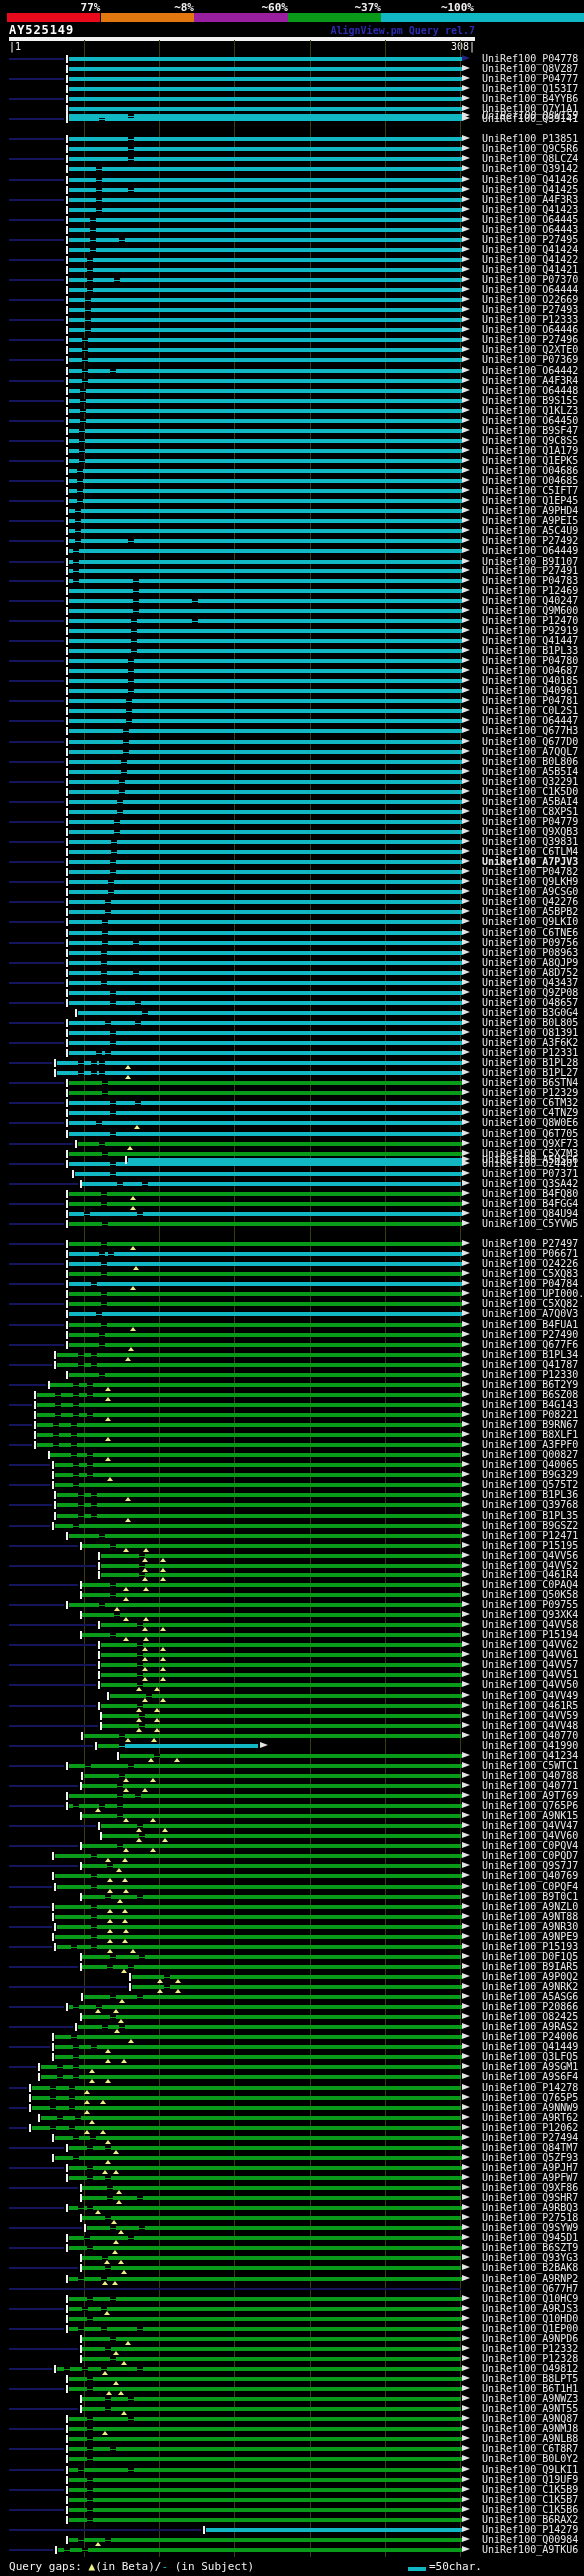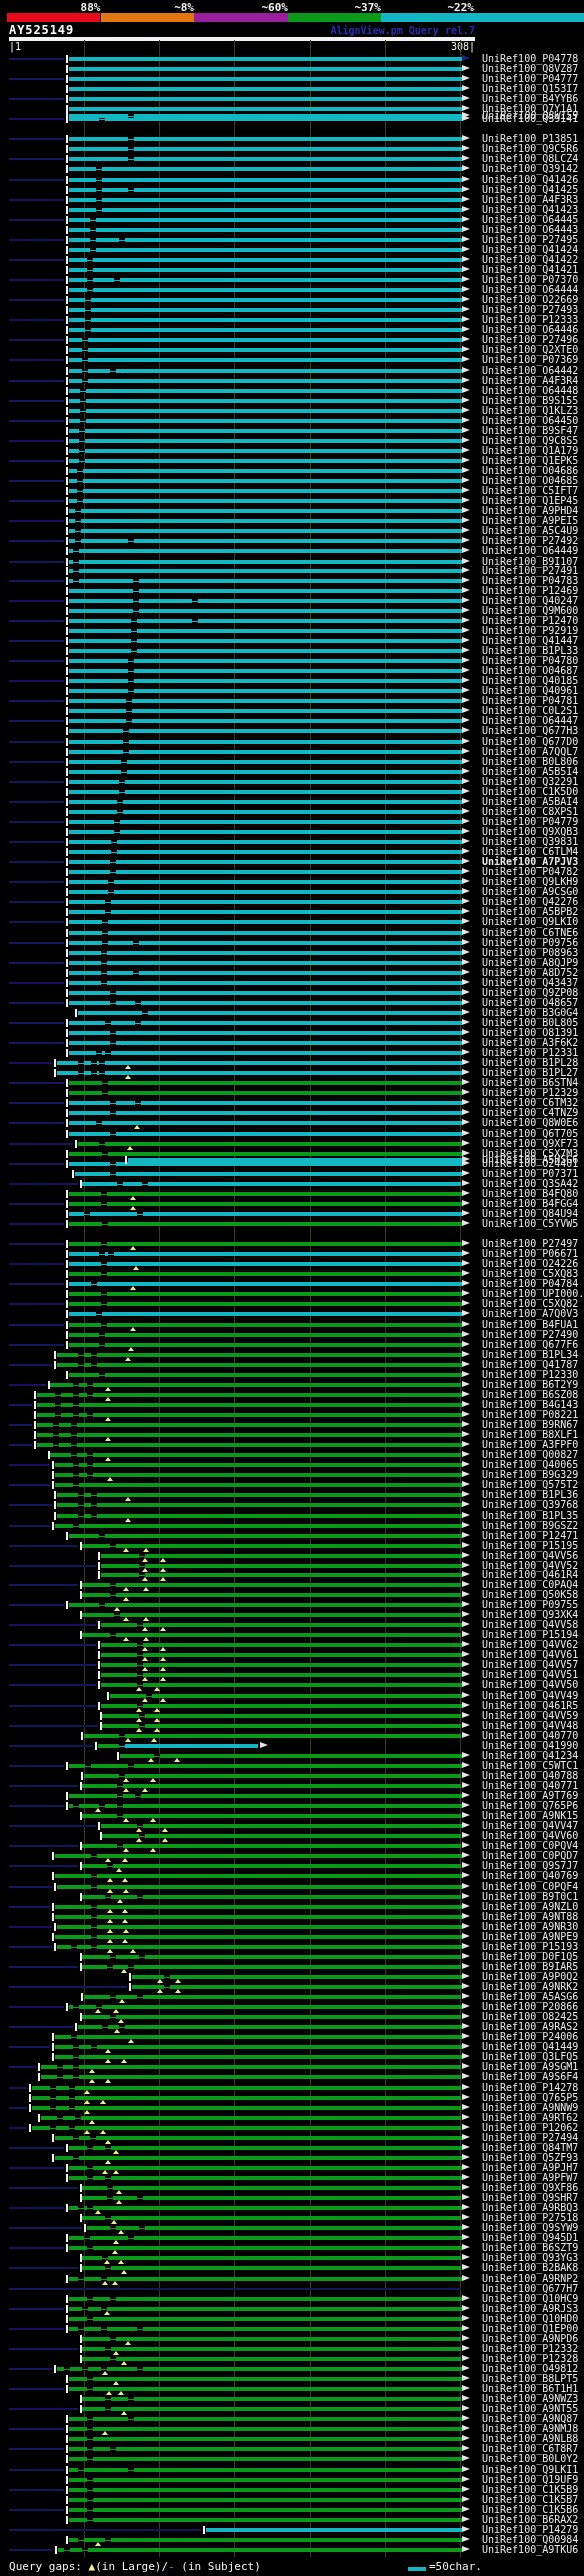--- a/index.html
+++ b/index.html
@@ -41,25 +41,25 @@
 
 <div id="root">
   <div id="scale-bar">
       <div class="scale-seg" style="left: 7.3px; width: 93px; background: rgb(232, 9, 29);"></div>
       <div class="scale-seg" style="left: 101px; width: 93px; background: rgb(226, 119, 15);"></div>
       <div class="scale-seg" style="left: 194px; width: 94px; background: rgb(154, 31, 159);"></div>
       <div class="scale-seg" style="left: 288px; width: 93px; background: rgb(10, 154, 26);"></div>
       <div class="scale-seg" style="left: 381px; width: 204px; background: rgb(18, 183, 196);"></div>
     </div>
   <div id="scale-labels">
-      <div class="scale-label" style="left: 27.4px;">88%</div>
+      <div class="scale-label" style="left: 27.4px;">77%</div>
       <div class="scale-label" style="left: 121px;">~8%</div>
       <div class="scale-label" style="left: 215px;">~60%</div>
       <div class="scale-label" style="left: 308px;">~37%</div>
-      <div class="scale-label" style="left: 401px;">~22%</div>
+      <div class="scale-label" style="left: 401px;">~100%</div>
     </div>
 
   <div id="query-title">AY525149</div>
   <div id="app-title">AlignView.pm Query rel.7</div>
 
   <div id="ruler-bar"></div>
   <div id="ruler-start">|1</div>
   <div id="ruler-end">308|</div>
 
   <div id="alignment-area">
@@ -2460,17 +2460,17 @@
         <div class="bar" style="left: 58px; width: 404px; background: rgb(10, 154, 26);"></div>
         <div class="gap-notch" style="left: 64px;"></div>
         <div class="gap-line" style="left: 64px; background: rgb(10, 154, 26);"></div>
         <div class="gap-notch" style="left: 82px;"></div>
         <div class="gap-line" style="left: 82px; background: rgb(10, 154, 26);"></div>
         <div class="arrow" style="left: 462px; border-left: 8.2px solid rgb(228, 228, 228);"></div>
         <div class="hit-label">UniRef100_A9TKU6</div>
       </div>
     </div>
 
-  <div id="footer-text"><span>Query gaps:</span><span> </span><span class="sym-q">▲</span><span>(in Large)/</span><span class="sym-s">-</span><span> (in Subject)</span></div>
+  <div id="footer-text"><span>Query gaps:</span><span> </span><span class="sym-q">▲</span><span>(in Beta)/</span><span class="sym-s">-</span><span> (in Subject)</span></div>
   <div id="legend-bar"></div>
   <div id="legend-scale-text">=50char.</div>
 </div>
 
 
 </body></html>

